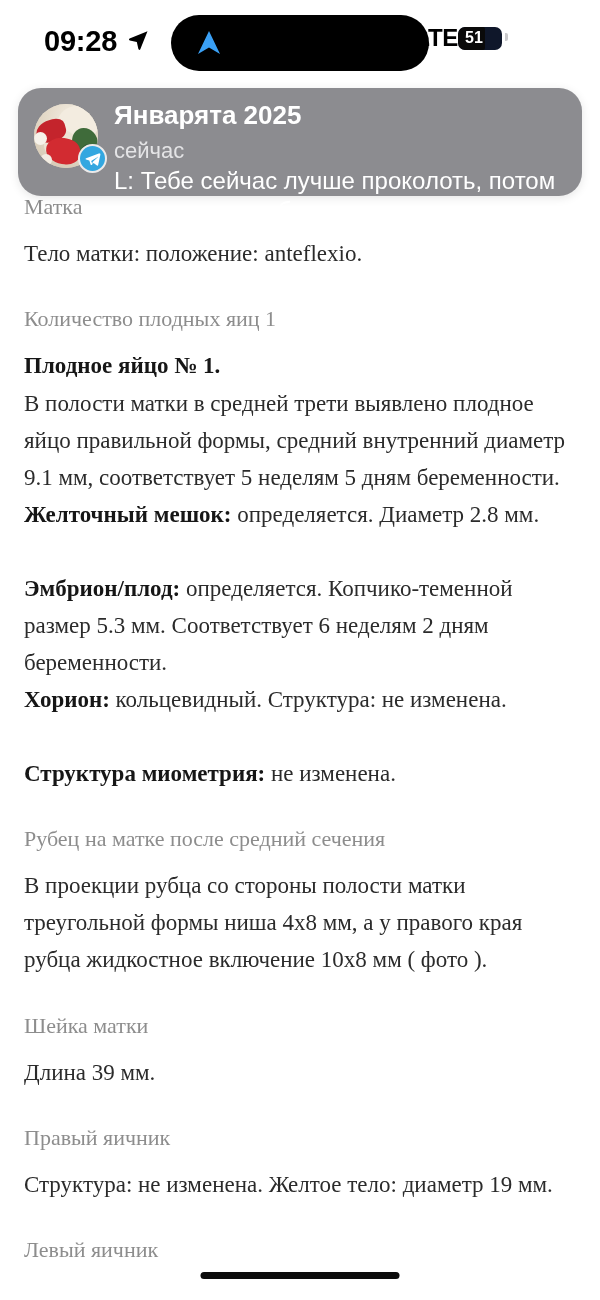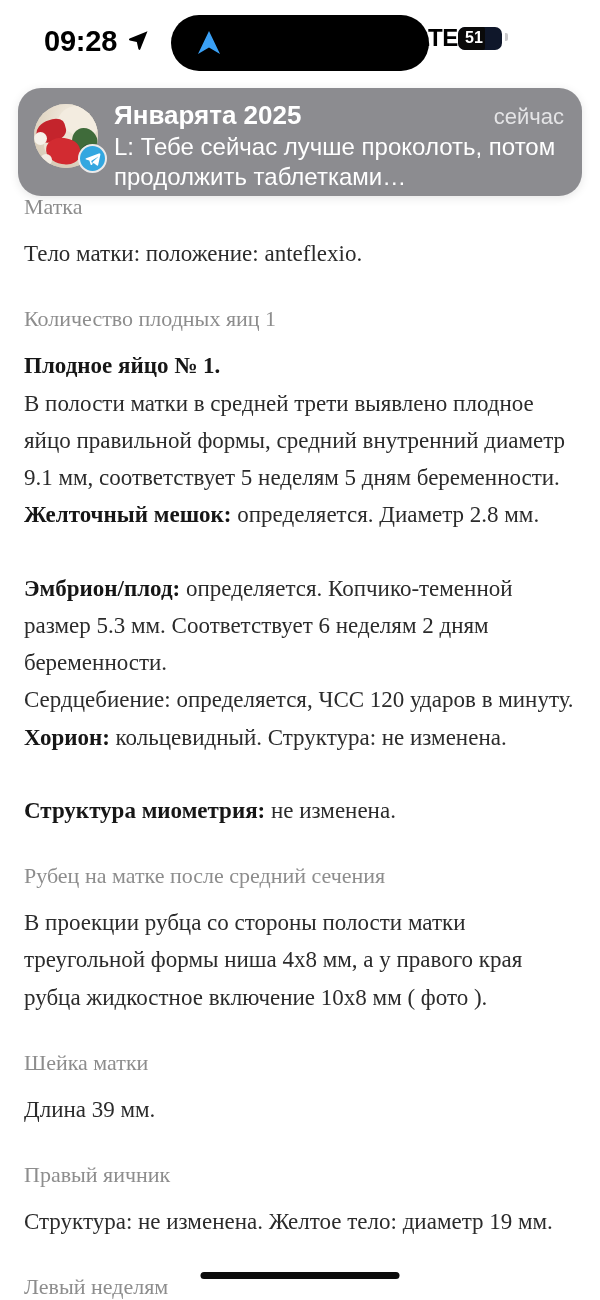--- a/index.html
+++ b/index.html
@@ -226,20 +226,21 @@
   .notif-body {
     flex: 1 1 auto;
     min-width: 0;
     padding-left: 16px;
   }
   .notif-head {
     display: flex;
     align-items: baseline;
     justify-content: space-between;
     gap: 10px;
+    flex-direction: column;
   }
   .notif-title {
     font-family: "Liberation Sans", "DejaVu Sans", sans-serif;
     font-size: 26px;
     font-weight: 600;
     color: #ffffff;
     line-height: 1.08;
     white-space: nowrap;
     overflow: hidden;
     text-overflow: ellipsis;
@@ -385,21 +386,20 @@
       <div class="block-gap"></div>
       <div class="doc-block">
         <div class="doc-heading">Количество плодных яиц 1</div>
         <p class="doc-line"><b>Плодное яйцо № 1.</b></p>
         <p class="doc-line"><span>В полости матки в средней трети выявлено плодное яйцо правильной формы, средний внутренний диаметр 9.1 мм, соответствует 5 неделям 5 дням беременности.</span></p>
         <p class="doc-line"><b>Желточный мешок:</b><span> определяется. Диаметр 2.8 мм.</span></p>
       </div>
       <div class="block-gap"></div>
       <div class="doc-block">
         <p class="doc-line"><b>Эмбрион/плод:</b><span> определяется. Копчико-теменной размер 5.3 мм. Соответствует 6 неделям 2 дням беременности.</span></p>
-        <p class="doc-line"><span>Сердцебиение: определяется, ЧСС 120 ударов в минуту.</span></p>
         <p class="doc-line"><b>Хорион:</b><span> кольцевидный. Структура: не изменена.</span></p>
       </div>
       <div class="block-gap"></div>
       <div class="doc-block">
         <p class="doc-line"><b>Структура миометрия:</b><span> не изменена.</span></p>
       </div>
       <div class="block-gap"></div>
       <div class="doc-block">
         <div class="doc-heading">Рубец на матке после средний сечения</div>
         <p class="doc-line"><span>В проекции рубца со стороны полости матки треугольной формы ниша 4х8 мм, а у правого края рубца жидкостное включение 10х8 мм ( фото ).</span></p>
@@ -409,18 +409,18 @@
         <div class="doc-heading">Шейка матки</div>
         <p class="doc-line"><span>Длина 39 мм.</span></p>
       </div>
       <div class="block-gap"></div>
       <div class="doc-block">
         <div class="doc-heading">Правый яичник</div>
         <p class="doc-line"><span>Структура: не изменена. Желтое тело: диаметр 19 мм.</span></p>
       </div>
       <div class="block-gap"></div>
       <div class="doc-block">
-        <div class="doc-heading">Левый неделям</div>
+        <div class="doc-heading">Левый яичник</div>
       </div>
     </div>
 </div>
 
 <div class="home-indicator"></div>
 
 </body></html>

